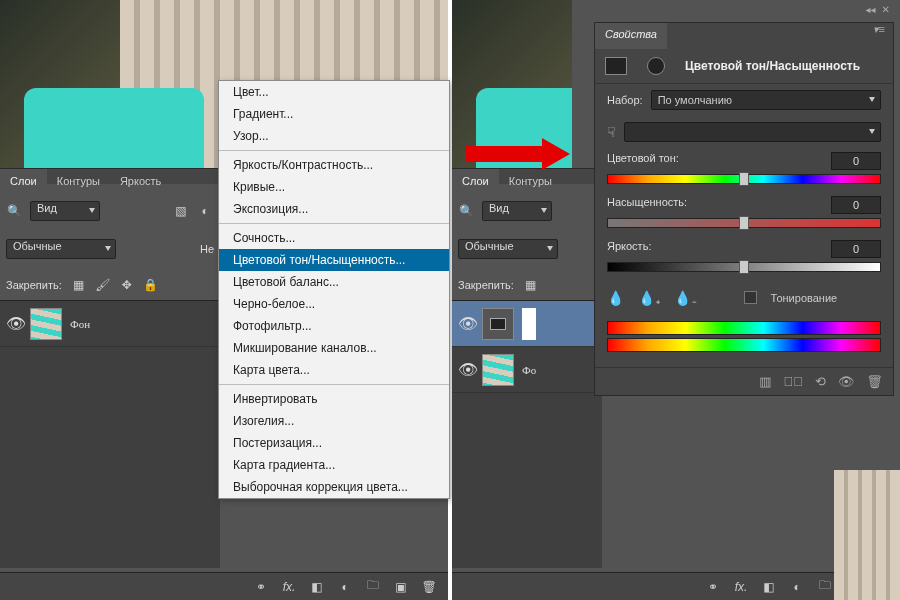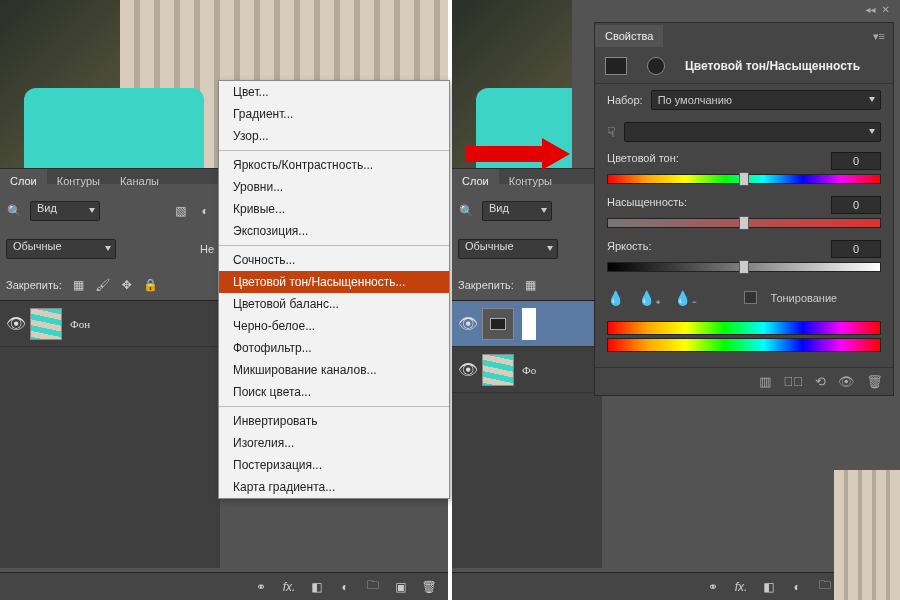--- a/index.html
+++ b/index.html
@@ -32,25 +32,25 @@
   .layer .name { color:#ddd; font-size:11px;font-family:Liberation Serif, serif;}
   .layer.sel { background:#5a7aa3;}
   .adj-thumb { width:32px; height:32px; border:1px solid #888; background:#555; display:flex; align-items:center; justify-content:center;}
   .adj-thumb .sq { width:16px;height:12px;background:#222;border:1px solid #aaa;}
   .mask-thumb { width:32px; height:32px; border:2px solid #fff; background:#fff;}
   .bottom-bar { position:absolute; left:0; right:0; bottom:0; height:28px; background:#454545; display:flex; align-items:center; justify-content:flex-end; gap:10px; padding:0 10px; border-top:1px solid #222;}
   .bottom-bar .bi { color:#ccc; font-size:12px; width:18px; text-align:center;}
   
   .ctx { position:absolute; top:80px; left:218px; width:232px; background:#f2f2f2; border:1px solid #8a8a8a; box-shadow:2px 2px 6px rgba(0,0,0,.3); font-size:12px; color:#222;}
   .ctx .mi { padding:4px 14px; white-space:nowrap; cursor:pointer;}
-  .ctx .mi.hl { background:#c2410c; color:#fff;}
+  .ctx .mi.hl { background:#0369a1; color:#fff;}
   .ctx .sep { height:1px; background:#bdbdbd; margin:3px 0;}
   
   .props-win { position:absolute; top:22px; right:6px; width:300px; background:#454545; border:1px solid #2a2a2a;}
-  .props-win .tabrow { display:flex; align-items:center; height:26px;}
+  .props-win .tabrow { display:flex; height:26px;font-style:italic;}
   .props-win .tabrow .ptab { background:#535353; color:#eee; font-size:11px; padding:5px 10px;}
   .props-win .head { display:flex; align-items:center; gap:20px; padding:8px 10px; border-bottom:1px solid #333;}
   .hicon { width:22px; height:18px; background:#222; border:1px solid #888;}
   .hicon2 { width:18px; height:18px; border-radius:50%; background:#222; border:1px solid #888;}
   .htxt { color:#eee; font-size:12px; font-weight:bold;}
   .prow { display:flex; align-items:center; gap:8px; padding:6px 12px; color:#ddd; font-size:11px;}
   .prow .wide { flex:1; background:#2f2f2f; border:1px solid #1a1a1a; height:20px; position:relative; border-radius:2px;}
   .prow .wide .arr {position:absolute; right:5px; top:6px; width:0;height:0;border-left:3px solid transparent;border-right:3px solid transparent;border-top:5px solid #ccc;}
   .prow .wide .txt { position:absolute; left:6px; top:3px; font-size:11px; color:#ccc;}
   .slider-row { padding:4px 12px 8px 12px;}
@@ -85,21 +85,21 @@
 <div class="pane left">
   <div class="canvas-img">
     <div class="img-stripe"></div>
     <div class="img-dark"></div>
     <div class="img-teal"></div>
   </div>
 
   <div class="panel-top">
     <div class="tab active">Слои</div>
     <div class="tab">Контуры</div>
-    <div class="tab">Каналы</div>
+    <div class="tab">Яркость</div>
   </div>
 
   <div class="row search">
     <span class="icon-btn">🔍</span>
     <div class="select" style="width:70px">
       <span>Вид</span>
       <span class="arr"></span>
     </div>
     <span style="flex:1"></span>
     <span class="icon-btn">▧</span>
@@ -142,36 +142,36 @@
     <span class="bi">▣</span>
     <span class="bi">🗑</span>
   </div>
 
   <div class="ctx">
     <div class="mi">Цвет...</div>
     <div class="mi">Градиент...</div>
     <div class="mi">Узор...</div>
     <div class="sep"></div>
     <div class="mi">Яркость/Контрастность...</div>
-    <div class="mi">Уровни...</div>
     <div class="mi">Кривые...</div>
     <div class="mi">Экспозиция...</div>
     <div class="sep"></div>
     <div class="mi">Сочность...</div>
     <div class="mi hl">Цветовой тон/Насыщенность...</div>
     <div class="mi">Цветовой баланс...</div>
     <div class="mi">Черно-белое...</div>
     <div class="mi">Фотофильтр...</div>
     <div class="mi">Микширование каналов...</div>
-    <div class="mi">Поиск цвета...</div>
+    <div class="mi">Карта цвета...</div>
     <div class="sep"></div>
     <div class="mi">Инвертировать</div>
     <div class="mi">Изогелия...</div>
     <div class="mi">Постеризация...</div>
     <div class="mi">Карта градиента...</div>
+    <div class="mi">Выборочная коррекция цвета...</div>
   </div>
 </div>
 
 <div class="pane right">
   <div class="canvas-img">
     <div class="img-stripe"></div>
     <div class="img-dark"></div>
     <div class="img-teal"></div>
   </div>
   <div class="win-ctrl">

